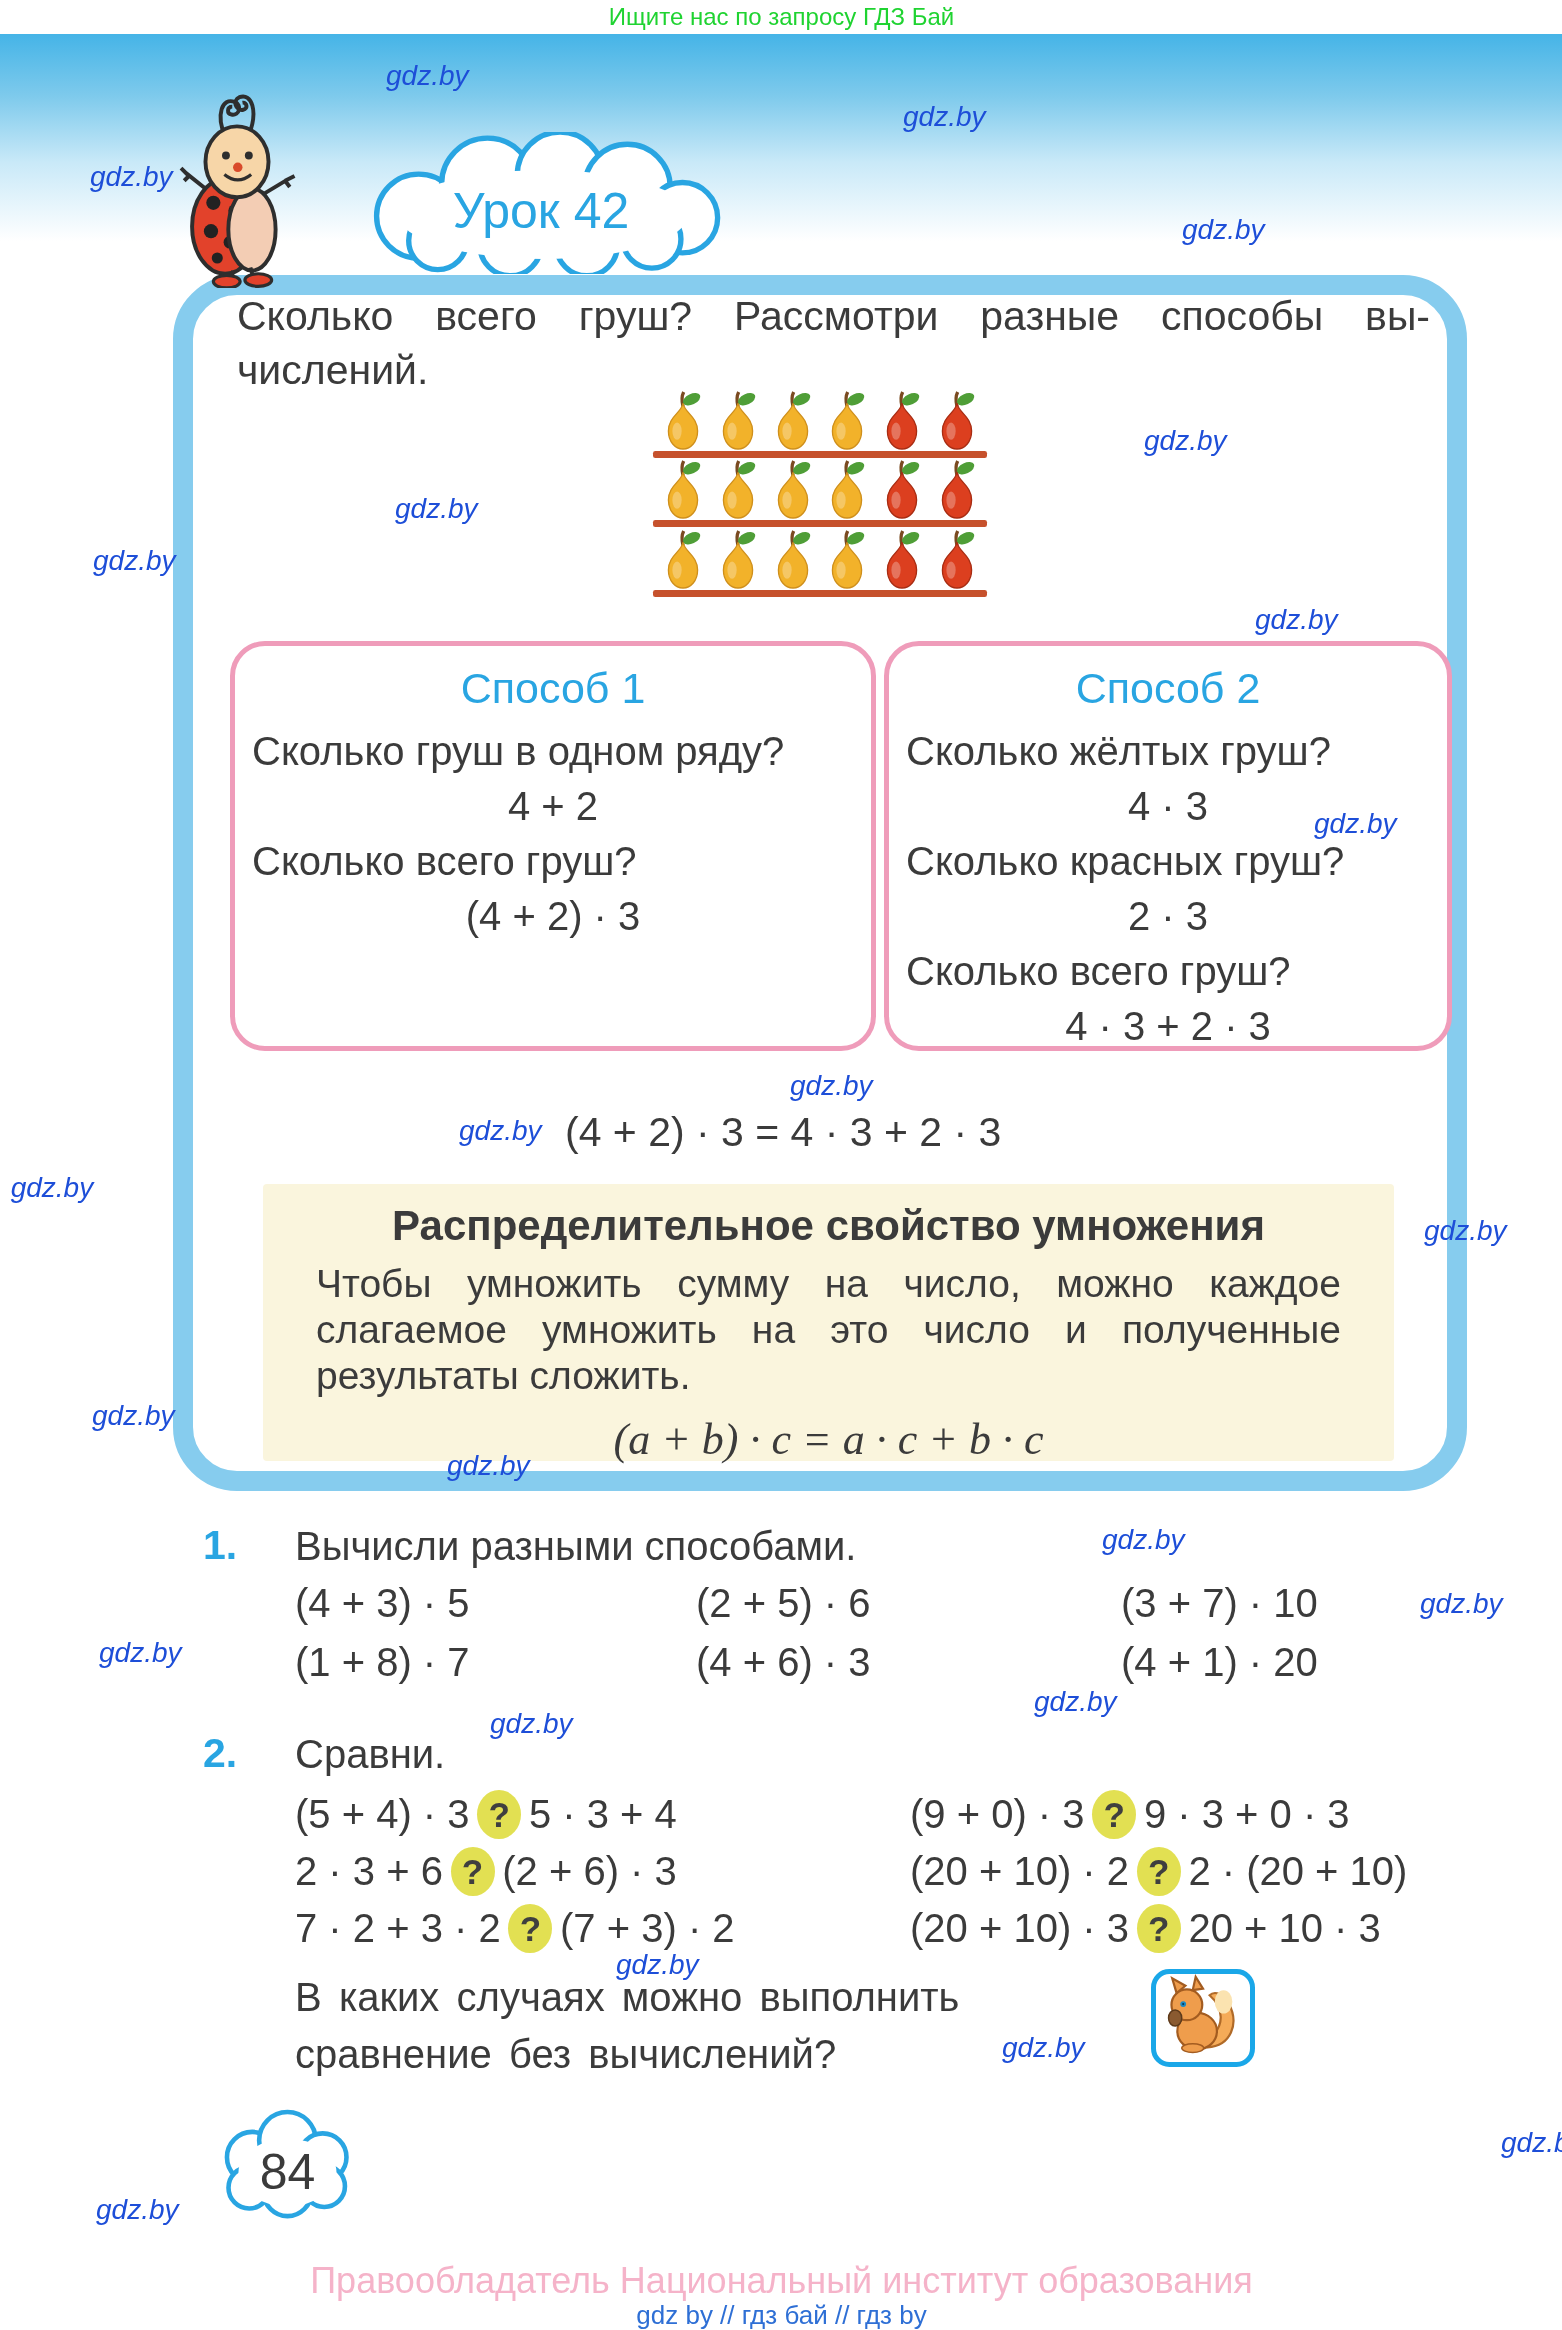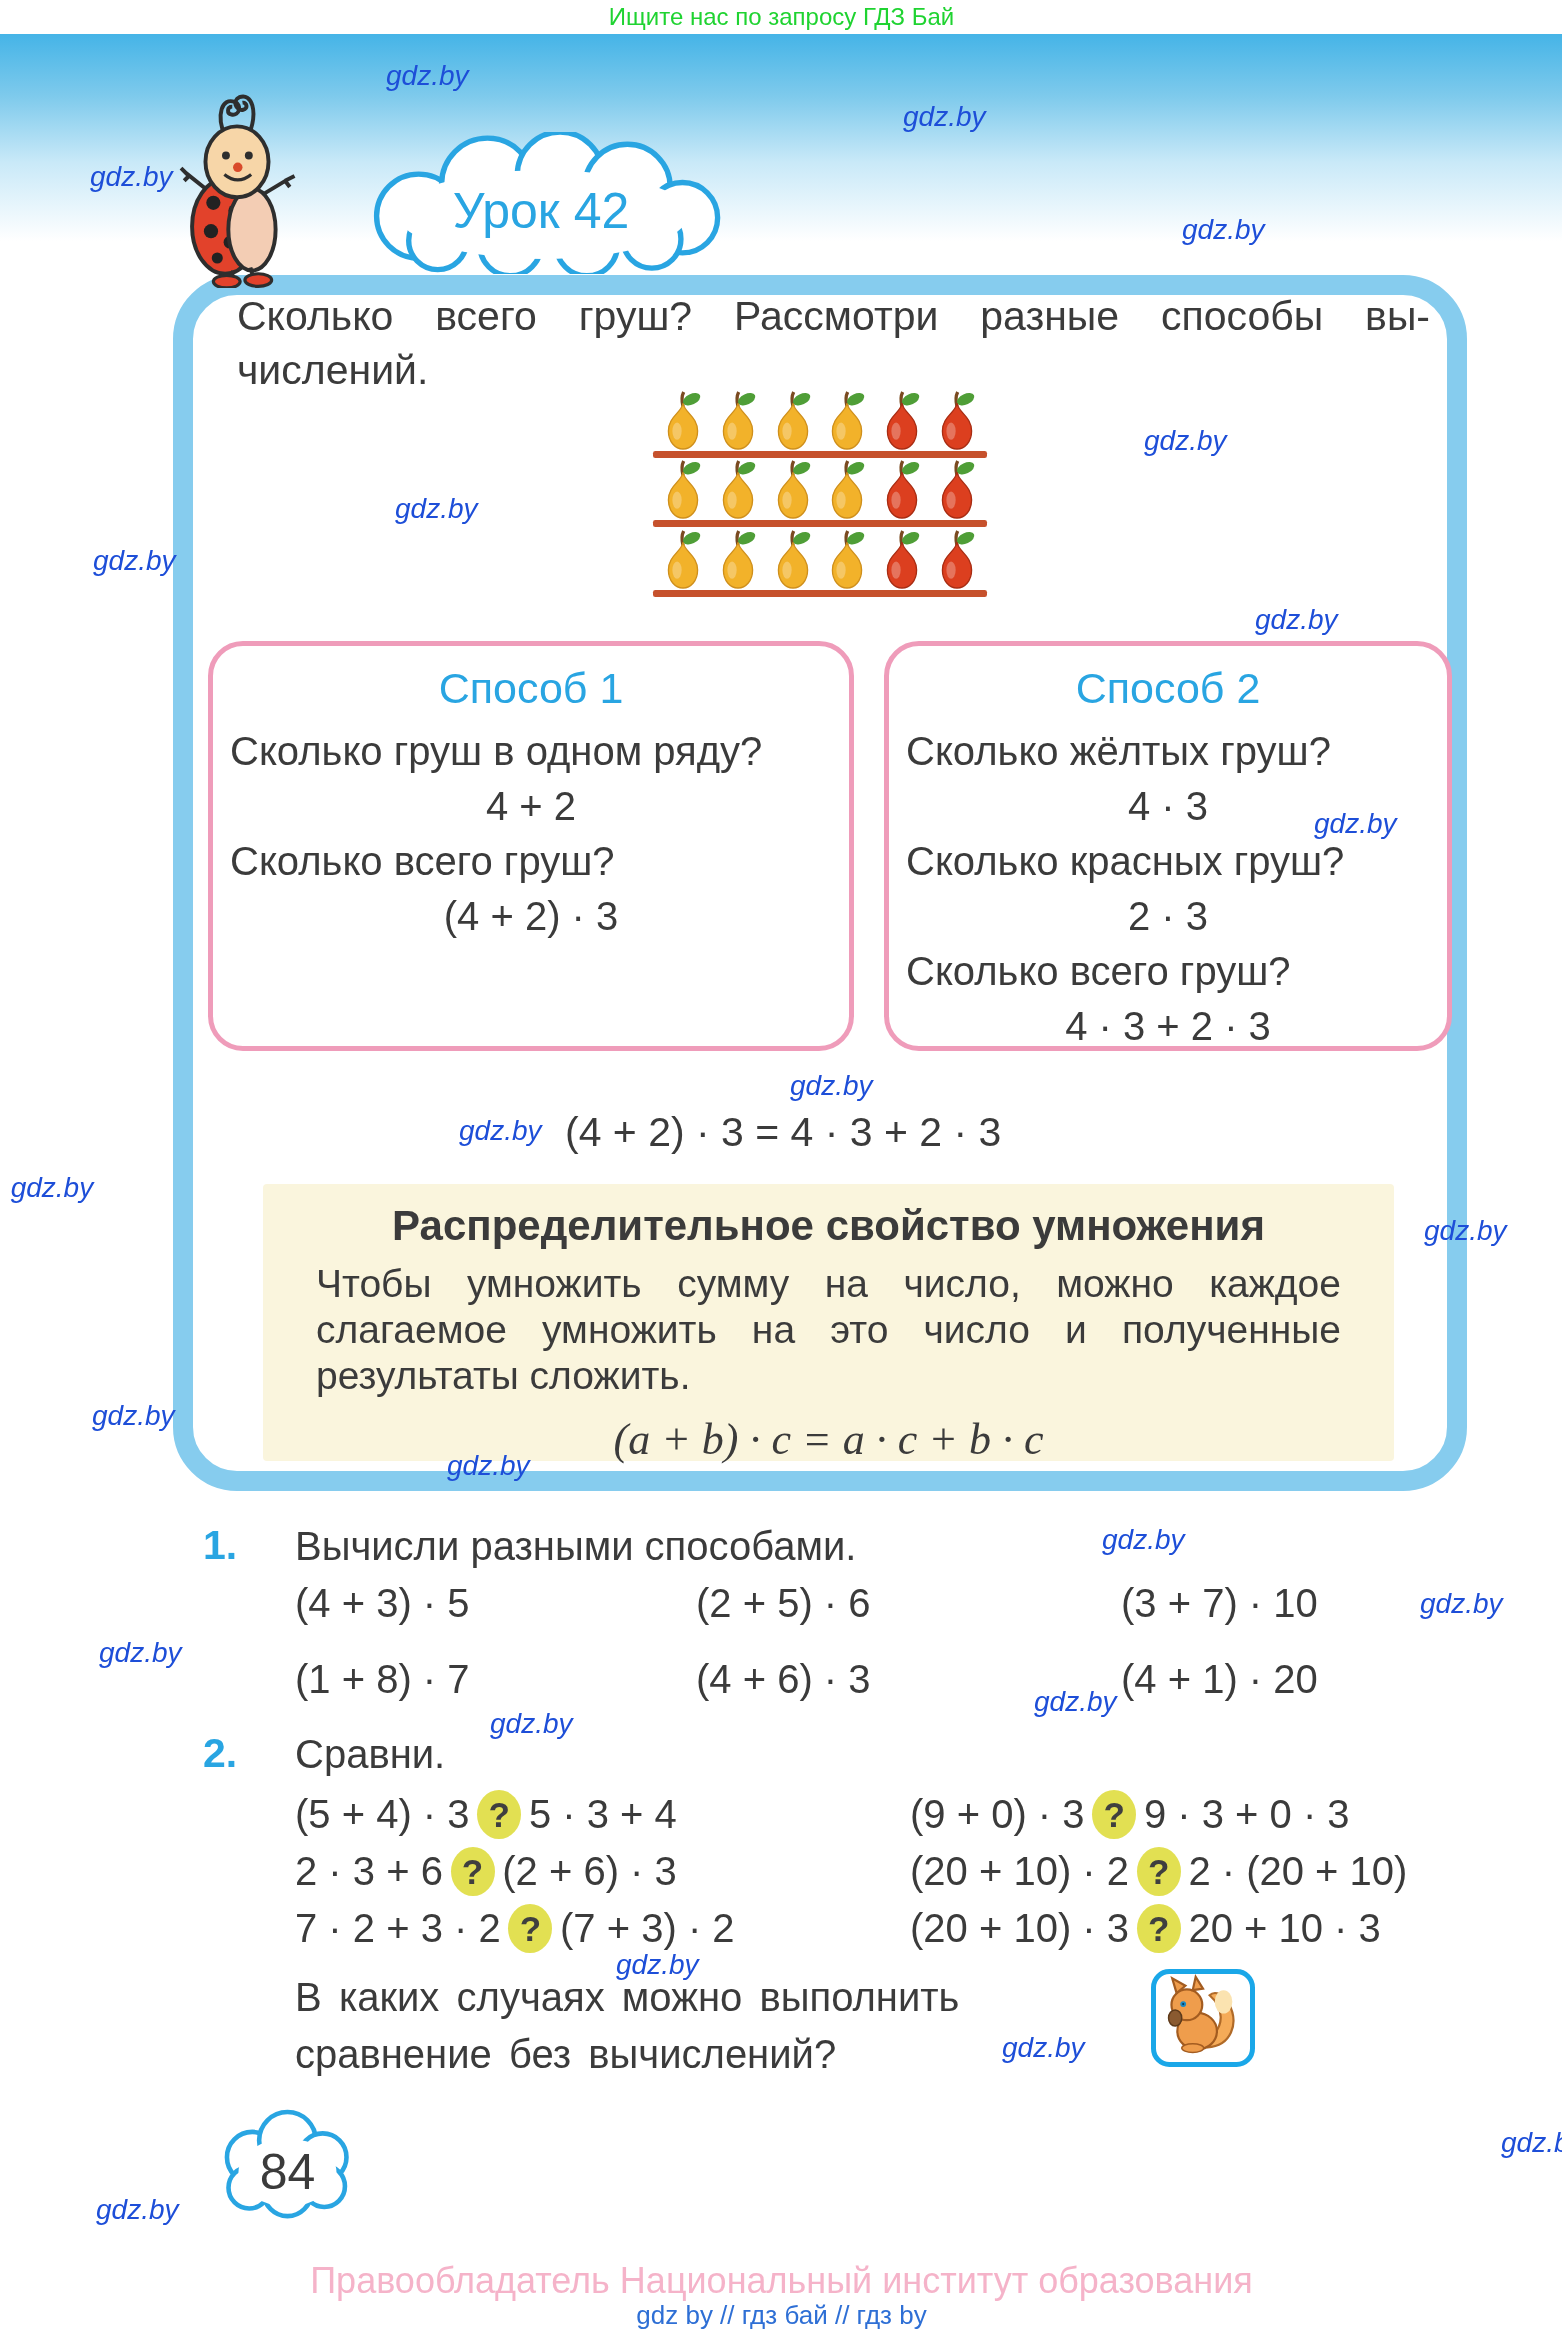--- a/index.html
+++ b/index.html
@@ -26,21 +26,21 @@
   .intro .l1{text-align:justify;text-align-last:justify;}
   
   .pear-grid{position:absolute;left:661px;top:390px;width:318px;z-index:2;}
   .pear-row{display:flex;justify-content:space-between;height:61px;}
   .pear{width:44px;height:61px;}
   .shelf{height:6.9px;width:334px;margin-left:-7.7px;margin-top:0px;margin-bottom:1.5px;
          background:#c6512c;border-radius:2.3px;}
   
   .method{position:absolute;top:641px;height:410px;box-sizing:border-box;
           border:5.4px solid #ef9cba;border-radius:35px;background:#fff;z-index:2;}
-  .method-1{left:208px;width:646px;}
+  .method-1{left:230px;width:646px;}
   .method-2{left:884px;width:568px;}
   .method-title{margin-top:18.4px;text-align:center;font-size:43px;color:#29a5e2;}
   .m-lines{margin-top:10.7px;}
   .m-line{font-size:40px;line-height:55px;white-space:nowrap;}
   .m-q{padding-left:17px;}
   .m-n{text-align:center;}
   
   .equation{position:absolute;left:565px;top:1109px;font-size:41px;z-index:2;white-space:nowrap;}
   
   .rule-box{position:absolute;left:263px;top:1184px;width:1131px;height:277px;box-sizing:border-box;
@@ -48,21 +48,21 @@
   .rule-title{text-align:center;font-size:42px;font-weight:bold;}
   .rule-body{width:1025px;margin:10.7px auto 0 auto;font-size:39px;line-height:46px;}
   .rule-body .jl{text-align:justify;text-align-last:justify;}
   .rule-body .cl{text-align:left;}
   .rule-formula{margin-top:15.3px;text-align:center;font-size:44px;font-style:italic;
                 font-family:"Liberation Serif",serif;}
   
   .ex-num{position:absolute;font-size:41px;font-weight:bold;color:#29a5e2;z-index:2;}
   .ex-prompt{position:absolute;font-size:40px;z-index:2;}
   .ex1-grid{position:absolute;left:295px;top:1579px;display:grid;
-            grid-template-columns:401px 425px auto;row-gap:27px;font-size:40px;line-height:49px;z-index:2;}
+            grid-template-columns:401px 425px auto;row-gap:10px;font-size:40px;line-height:49px;z-index:2;}
   .cmp-col{position:absolute;z-index:2;}
   .cmp-row{display:flex;align-items:center;height:57px;font-size:40px;white-space:nowrap;}
   .qmark{display:inline-flex;align-items:center;justify-content:center;width:44px;height:49px;
          border-radius:50%;background:#e2e052;font-size:35px;font-weight:bold;color:#3f3f3f;
          margin:0 7.7px;flex:none;}
   .question-line{position:absolute;left:295px;font-size:40px;z-index:2;word-spacing:6.1px;}
   
   .squirrel-box{position:absolute;left:1151px;top:1969px;width:104px;height:98px;box-sizing:border-box;
                 border:5.4px solid #1aa7e8;border-radius:18.4px;background:#fff;z-index:2;}
   .squirrel-box svg{width:100%;height:100%;}

